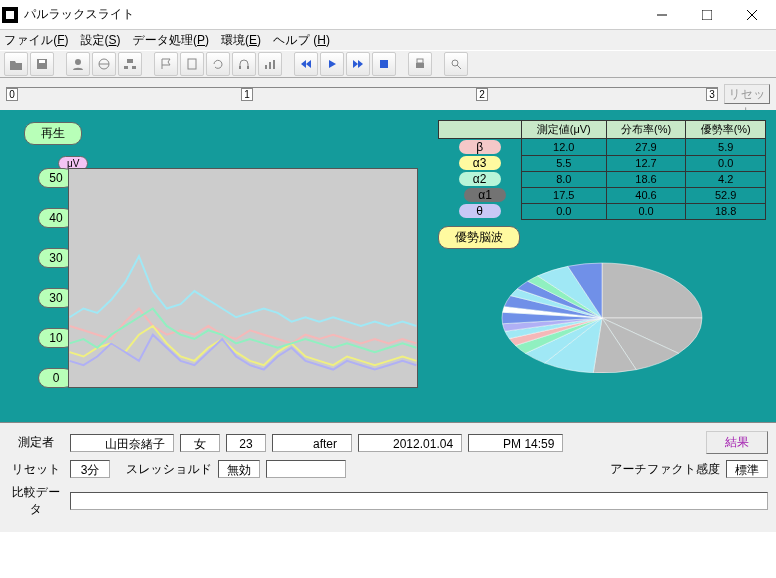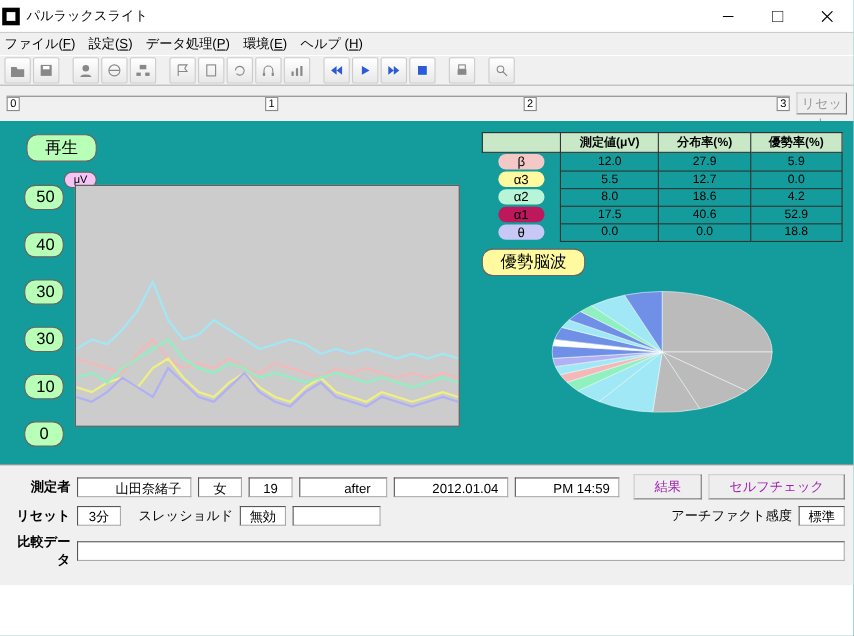--- a/index.html
+++ b/index.html
@@ -18,40 +18,40 @@
 .progress-area { padding: 6px; background: #f0f0f0;}
 .progress-row { display:flex; align-items:center; gap:6px;}
 .progress-bar { flex:1; height: 16px; background: #6b8ae0; position: relative; border:1px solid #888;}
 .progress-bar .marker { position:absolute; top:-8px; left:62%; width:0;height:0;border-left:7px solid transparent;border-right:7px solid transparent;border-top:12px solid #d4348a;}
 .time-box { width: 46px; height: 20px; border: 1px inset #ccc; background: #fff; text-align: center; line-height: 18px;}
 .reset-btn{ width:46px; height:20px; border:1px outset #ccc; background:#eee; text-align:center; line-height:18px; color:#999;}
 .ruler { height: 16px; position: relative; margin-top:2px; border-top:1px solid #888;}
 .ruler .tick { position: absolute; top: 0; font-size: 10px; border: 1px solid #888; background: #fff; width: 12px; text-align: center;}
 .main { background: #149b9b; padding: 10px; height: 312px; position: relative; display:flex; gap:8px;}
 .left-panel { width: 420px; position: relative;}
-.pill { display: inline-block; padding: 2px 16px; border-radius: 10px; font-size: 15px; border:1px solid #666;}
+.pill { display: inline-block; padding: 2px 16px; border-radius: 10px; font-size: 12px; border:1px solid #666;}
 .pill-play { background: #b8ffb8; position:absolute; top:2px; left:14px;}
 .pill-uv { background: #f4c4f4; position:absolute; top:36px; left:48px; padding:1px 8px; font-size:10px;}
-.y-axis { position: absolute; left: 12px; top: 48px; display: flex; flex-direction: column; gap: 20px;}
+.y-axis { position: absolute; left: 28px; top: 48px; display: flex; flex-direction: column; gap: 20px;}
 .y-axis .pill { background: #b8ffb8; padding: 2px 10px; width: 36px; text-align: center;}
 .chart { position: absolute; left: 58px; top: 48px; width: 350px; height: 220px; background: #ccc; border: 1px solid #555;}
 .chart svg { width: 100%; height: 100%; }
 .right-panel { flex:1; }
 .data-table { border-collapse: collapse; width: 100%; }
 .data-table td, .data-table th { border: 1px solid #333; text-align: center; padding: 1px 4px; font-size: 11px; height:16px;}
-.data-table th { background: #c8e8c8; font-weight: bold;}
+.data-table th { background: #c8e8c8; font-weight: normal;}
 .data-table .lbl { border-radius: 8px; padding: 0 10px; display:inline-block; width:42px;}
-.lbl-beta{background:#f5c8c8;} .lbl-a3{background:#fffaa0;} .lbl-a2{background:#b8f5d8;} .lbl-a1{background:#be185d;} .lbl-theta{background:#c8c8f5;} .lbl-arti{background:#fff;}
+.lbl-beta{background:#f5c8c8;} .lbl-a3{background:#fffaa0;} .lbl-a2{background:#b8f5d8;} .lbl-a1{background:#737373;margin-left:11px;} .lbl-theta{background:#c8c8f5;} .lbl-arti{background:#fff;}
 .cell-dark{background:#555;}
 .pie-label { margin-top:6px;}
 .pie-label .pill{ background:#fffaa0;}
 .pie { width: 210px; height: 120px; margin: 4px auto 0;}
 .bottom { background: #f0f0f0; padding: 8px; border-top: 1px solid #888;}
 .brow { display: flex; align-items: center; gap: 6px; margin-bottom: 6px;}
-.blabel { width: 56px; text-align: right; font-weight: bold;}
+.blabel { width: 56px; text-align: center;}
 .bbox { border: 1px inset #aaa; background: #fff; padding: 2px 8px; min-width: 40px; text-align: center; height:18px; line-height:14px;}
 .bbox.wide{min-width:80px;padding-left:34px;}
 .bbtn { border: 1px outset #ccc; background: #eee; padding: 2px 18px; color:#a21caf;}
 .blong { flex:1; border:1px inset #aaa; background:#fff; height:18px;}
 </style>
 </head>
 <body>
 
 <div class="titlebar">
   <div class="icon"></div>
@@ -282,27 +282,26 @@
         </svg>
     </div>
   </div>
 </div>
 
 <div class="bottom">
   <div class="brow">
     <span class="blabel">測定者</span>
     <span class="bbox wide">山田奈緒子</span>
     <span class="bbox">女</span>
-    <span class="bbox">19</span>
+    <span class="bbox">23</span>
     <span class="bbox wide">after</span>
     <span class="bbox wide">2012.01.04</span>
     <span class="bbox wide">PM 14:59</span>
     <span style="flex:1"></span>
     <span class="bbtn">結果</span>
-    <span class="bbtn">セルフチェック</span>
   </div>
   <div class="brow">
     <span class="blabel">リセット</span>
     <span class="bbox">3分</span>
     <span style="margin-left:10px">スレッショルド</span>
     <span class="bbox">無効</span>
     <span class="bbox wide"></span>
     <span style="flex:1"></span>
     <span>アーチファクト感度</span>
     <span class="bbox">標準</span>

